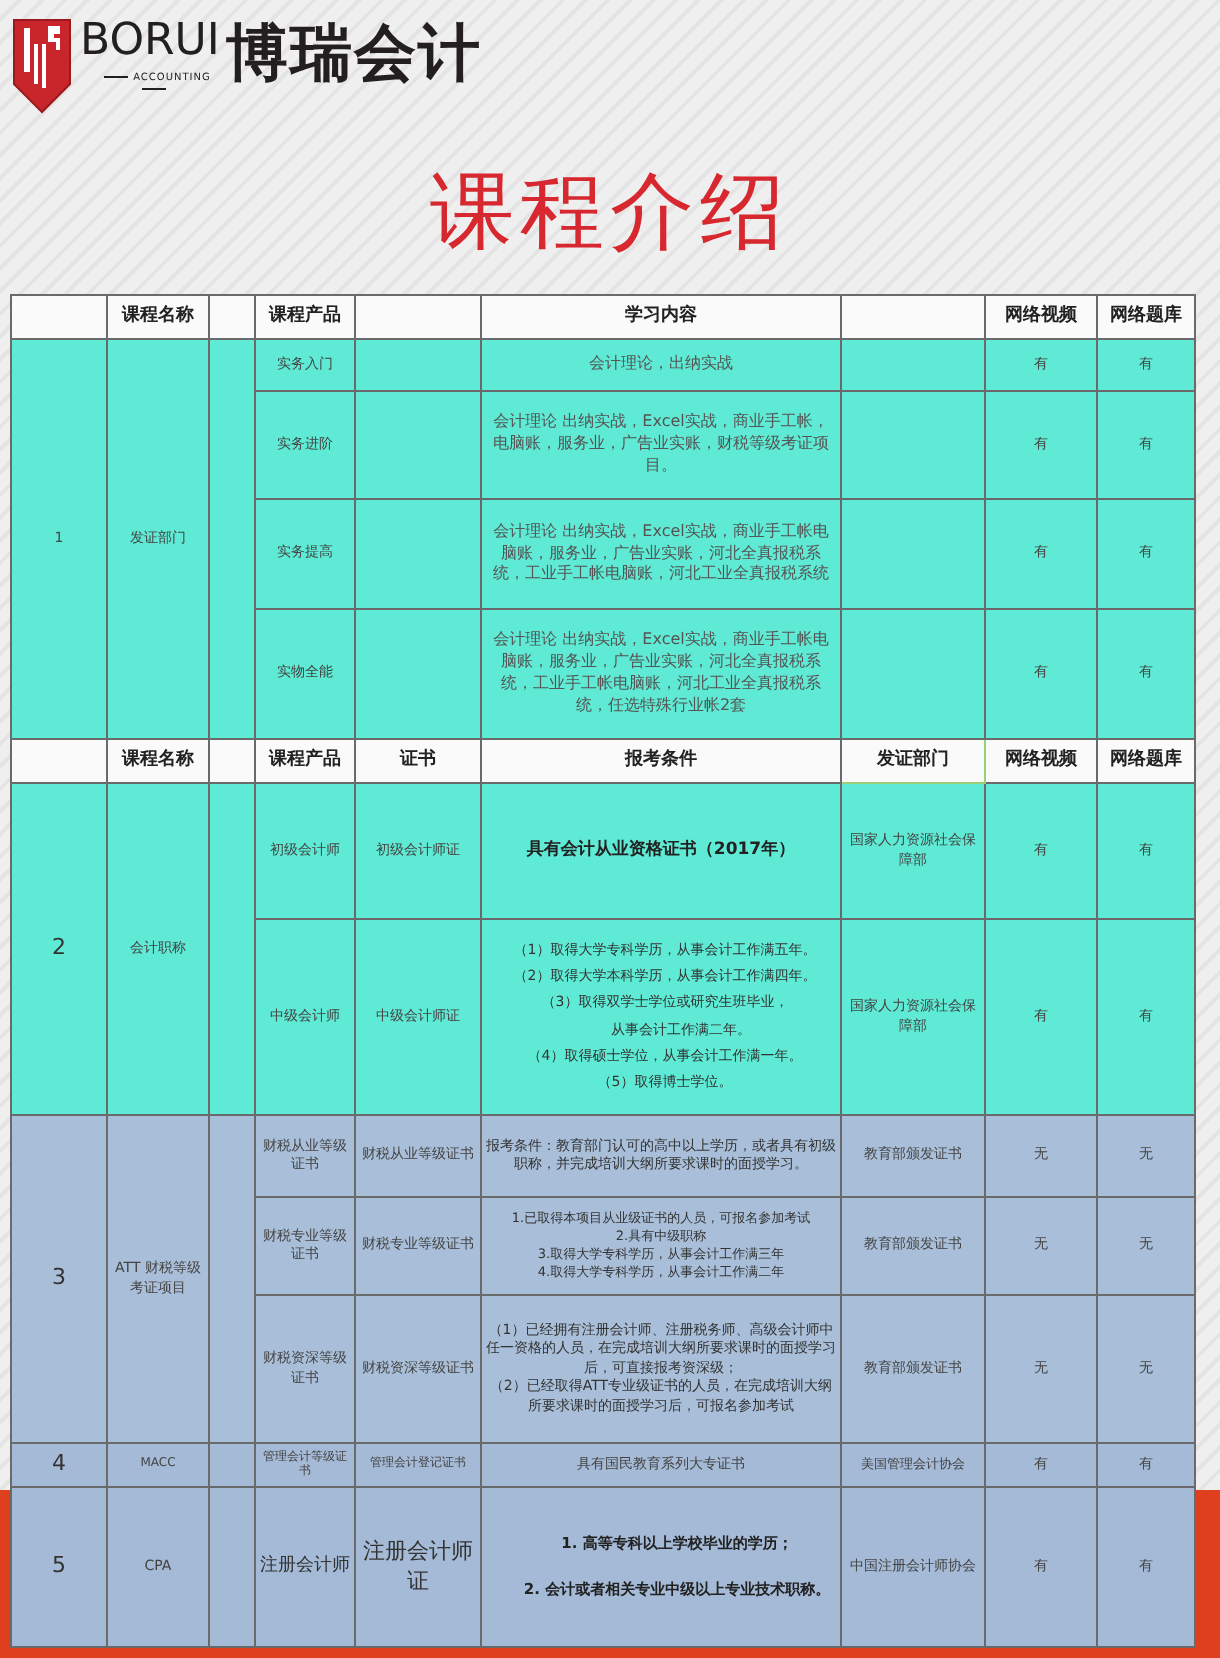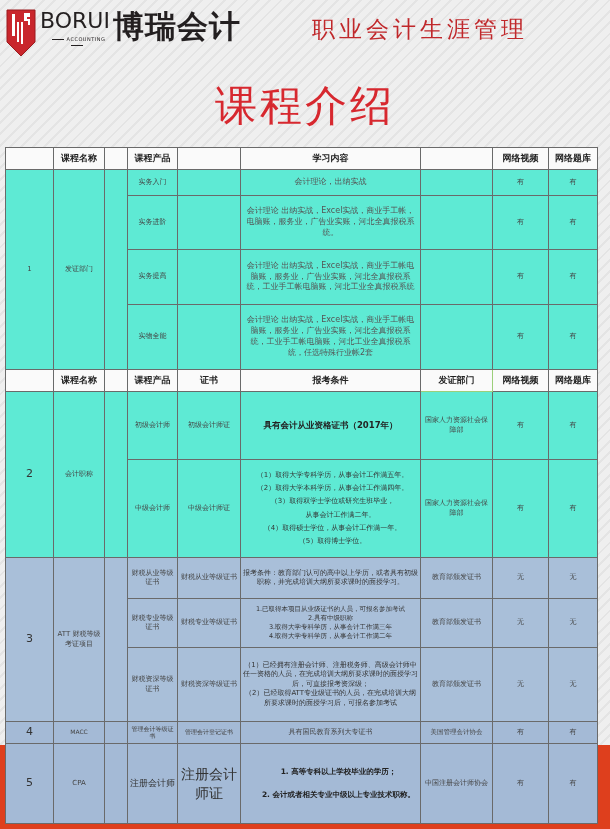--- a/index.html
+++ b/index.html
@@ -44,21 +44,20 @@
   <svg class="logo-shield" viewBox="0 0 30 50">
     <path d="M1 2 H29 V34 L15 48 L1 34 Z" fill="#c9262c" stroke="#9a1b1f" stroke-width="1"></path>
     <rect x="6" y="6" width="3" height="22" fill="#fff"></rect>
     <rect x="11" y="14" width="2" height="20" fill="#fff"></rect>
     <rect x="15" y="14" width="2" height="22" fill="#fff"></rect>
     <path d="M18 5 h6 v4 h-3 v2 h3 v6 h-2 v-4 h-4 z" fill="#fff"></path>
   </svg>
   <div class="brand-en">BORUI</div>
   <div class="brand-sub">ACCOUNTING</div>
   <div class="brand-cn">博瑞会计</div>
-  <div class="slogan">职业会计生涯管理</div>
 </div>
 
 <div class="page-title">课程介绍</div>
 
 <table class="course">
   <colgroup>
     <col style="width:48px">
       <col style="width:51px">
       <col style="width:23px">
       <col style="width:50px">
@@ -89,21 +88,21 @@
     <td>实务入门</td>
     <td></td>
     <td class="content">会计理论，出纳实战</td>
     <td></td>
     <td>有</td>
     <td>有</td>
   </tr>
   <tr class="gray" style="height:54px">
     <td>实务进阶</td>
     <td></td>
-    <td class="content">会计理论 出纳实战，Excel实战，商业手工帐，电脑账，服务业，广告业实账，河北全真报税系统。</td>
+    <td class="content">会计理论 出纳实战，Excel实战，商业手工帐，电脑账，服务业，广告业实账，财税等级考证项目。</td>
     <td></td>
     <td>有</td>
     <td>有</td>
   </tr>
   <tr class="gray" style="height:55px">
     <td>实务提高</td>
     <td></td>
     <td class="content">会计理论 出纳实战，Excel实战，商业手工帐电脑账，服务业，广告业实账，河北全真报税系统，工业手工帐电脑账，河北工业全真报税系统</td>
     <td></td>
     <td>有</td>
@@ -203,21 +202,21 @@
     <td style="font-size:6.5px">美国管理会计协会</td>
     <td>有</td>
     <td>有</td>
   </tr>
 
   <tr class="blue4" style="height:80px">
     <td class="big">5</td>
     <td>CPA</td>
     <td></td>
     <td style="font-size:9px;color:#333">注册会计师</td>
-    <td style="font-size:14px;color:#333">注册会计师证</td>
+    <td style="font-size:11px;color:#333">注册会计师证</td>
     <td class="left bold" style="font-size:7.5px;line-height:3;padding-left:18px">
       <div>1. 高等专科以上学校毕业的学历；</div>
       <div>2. 会计或者相关专业中级以上专业技术职称。</div>
     </td>
     <td>中国注册会计师协会</td>
     <td>有</td>
     <td>有</td>
   </tr>
 </tbody>
   </table>

